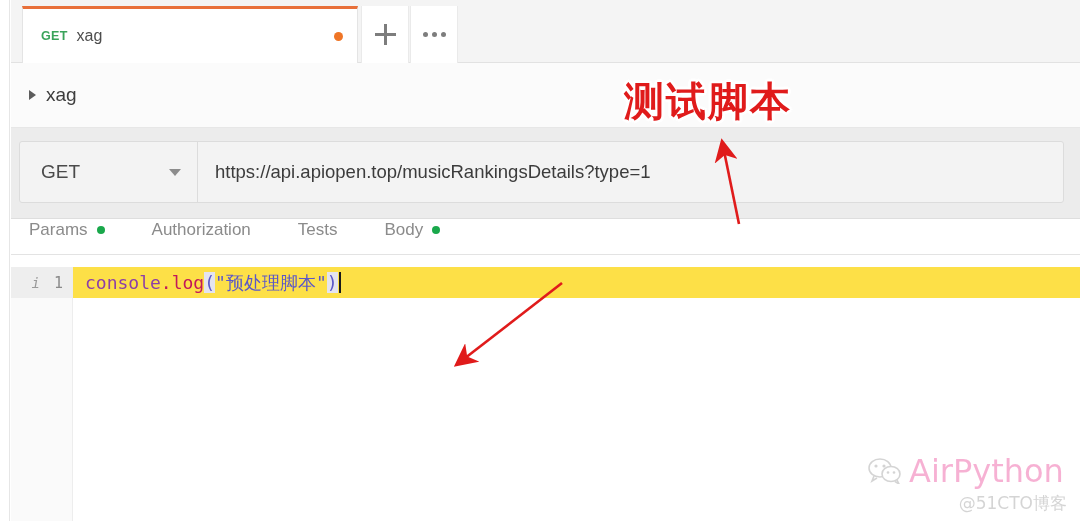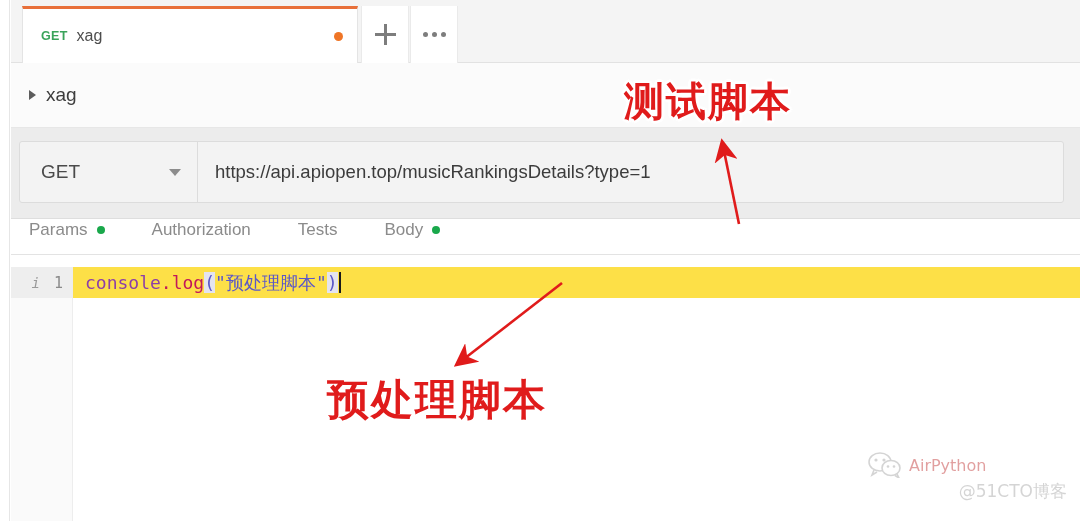--- a/index.html
+++ b/index.html
@@ -315,22 +315,22 @@
     width: 205px;
     opacity: .42;
     pointer-events: none;
   }
   .wm-row1 {
     display: flex;
     align-items: center;
     gap: 7px;
   }
   .wm-title {
-    font-size: 16px;
-    color: #b91c1c;
+    font-size: 32px;
+    color: #ec4899;
     font-family: "DejaVu Sans", sans-serif;
     text-align: center;
   }
   .wm-row2 {
     text-align: right;
     font-size: 17px;
     color: #9b9b9b;
     margin-top: 2px;
     padding-right: 6px;
     font-family: "DejaVu Sans", sans-serif;
@@ -424,21 +424,20 @@
         <marker id="ah" markerWidth="9" markerHeight="9" refX="6" refY="4.5" orient="auto" markerUnits="strokeWidth">
           <path d="M0,0 L9,4.5 L0,9 L2.5,4.5 z" fill="#e01b1b"></path>
         </marker>
       </defs>
       <line x1="739" y1="224" x2="723" y2="146" stroke="#e01b1b" stroke-width="2.6" marker-end="url(#ah)"></line>
       <line x1="562" y1="283" x2="460" y2="362" stroke="#e01b1b" stroke-width="2.6" marker-end="url(#ah)"></line>
     </svg>
 
     <div class="anno-text" id="anno-tests">测试脚本</div>
 
-    <div class="anno-text" id="anno-prerequest">预处理脚本</div>
   </div>
 
   <div class="watermark">
     <div class="wm-row1">
       <svg width="34" height="26" viewBox="0 0 34 26">
         <ellipse cx="12" cy="10" rx="11" ry="9" fill="none" stroke="#9b9b9b" stroke-width="1.6"></ellipse>
         <path d="M6 18 L4 23 L9 20" fill="none" stroke="#9b9b9b" stroke-width="1.6"></path>
         <circle cx="8" cy="8" r="1.6" fill="#9b9b9b"></circle>
         <circle cx="16" cy="8" r="1.6" fill="#9b9b9b"></circle>
         <ellipse cx="23" cy="16" rx="9" ry="7.5" fill="#ffffff" stroke="#9b9b9b" stroke-width="1.6"></ellipse>

